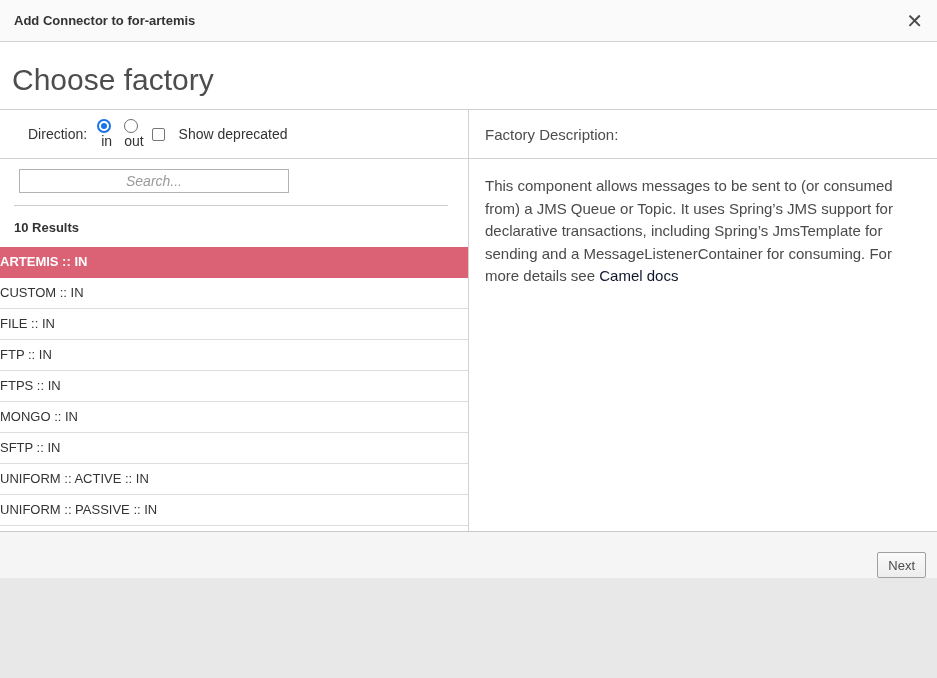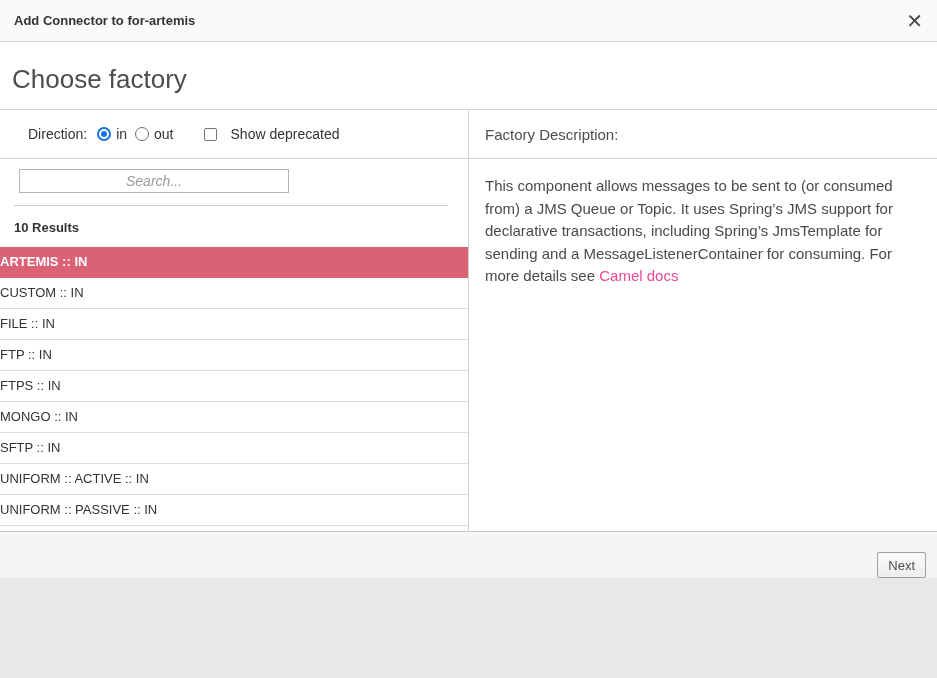--- a/index.html
+++ b/index.html
@@ -44,21 +44,21 @@
   .heading-bar {
     height: 68px;
     flex: 0 0 68px;
     border-bottom: 1px solid #d1d1d1;
     display: flex;
     align-items: center;
     padding: 8px 0 0 12px;
     background: #fff;
   }
   .heading-bar h1 {
-    font-size: 26px;
+    font-size: 30px;
     font-weight: 400;
     color: #4d4d4d;
     letter-spacing: 0;
   }
 
   
   .body-split {
     flex: 1 1 auto;
     display: flex;
     min-height: 0;
@@ -87,20 +87,21 @@
     padding-left: 28px;
     font-size: 14px;
     color: #333;
   }
   .filter-row .dir-label { margin-right: 10px; }
   .radio-option {
     display: inline-flex;
     align-items: center;
     margin-right: 8px;
     cursor: pointer;
+    flex-direction: column;
   }
   .radio-circle {
     width: 14px; height: 14px;
     border-radius: 50%;
     border: 1px solid #6e6e6e;
     background: #fff;
     display: inline-block;
     margin-right: 5px;
     position: relative;
   }
@@ -111,21 +112,20 @@
     content: "";
     position: absolute;
     left: 2px; top: 2px;
     width: 6px; height: 6px;
     border-radius: 50%;
     background: #1973e8;
   }
   .checkbox-option {
     display: inline-flex;
     align-items: center;
-    margin-left: 22px;
     cursor: pointer;
   }
   .checkbox-box {
     width: 13px; height: 13px;
     border: 1px solid #767676;
     border-radius: 2px;
     background: #fff;
     display: inline-block;
     margin-right: 14px;
   }
@@ -190,21 +190,21 @@
     font-size: 15px;
     color: #4d4d4d;
   }
   .desc-body {
     padding: 16px 26px 0 16px;
     font-size: 15px;
     line-height: 22.5px;
     color: #4a4a4a;
   }
   .desc-body a {
-    color: #ec4899;
+    color: #0f172a;
     text-decoration: none;
     cursor: pointer;
   }
 
   
   .modal-footer {
     height: 47px;
     flex: 0 0 47px;
     background: #f5f5f5;
     border-top: 1px solid #c8c8c8;

